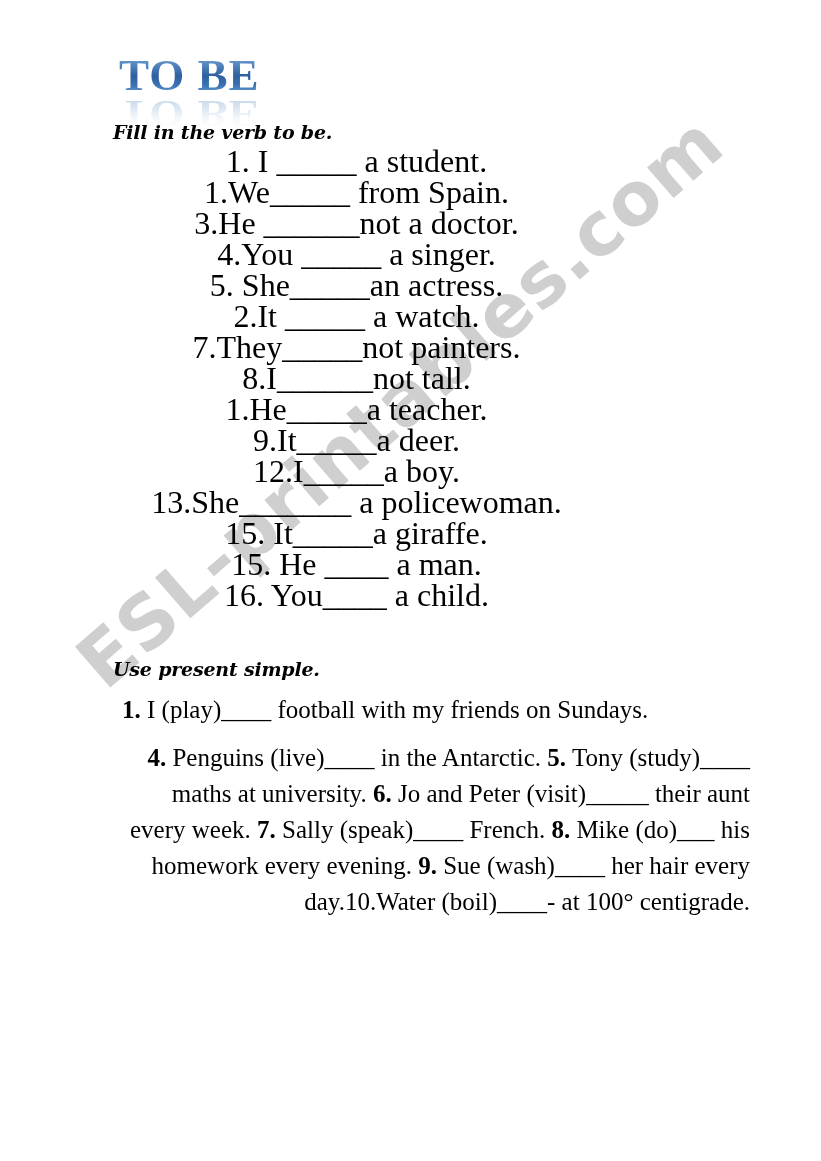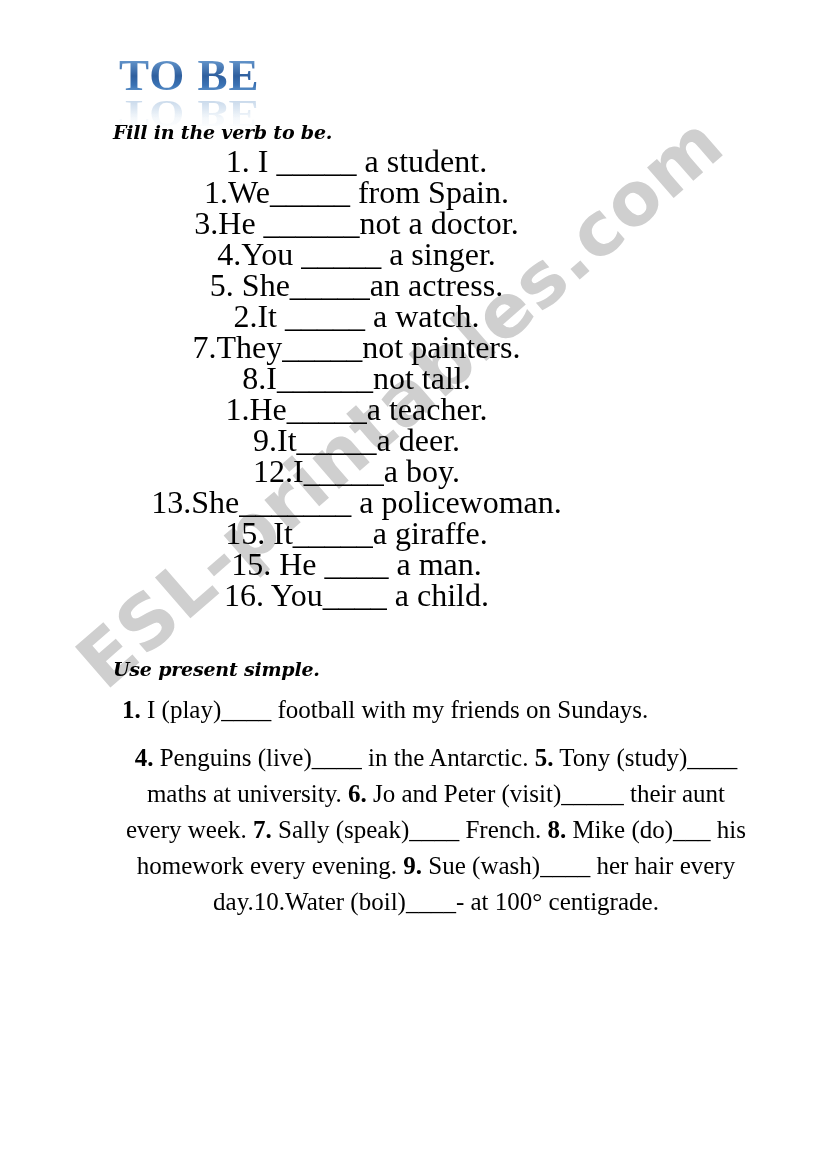--- a/index.html
+++ b/index.html
@@ -130,21 +130,21 @@
     font-size: 25px;
     line-height: 36px;
     text-align: justify;
     text-justify: inter-word;
   }
   #present-simple .num { font-weight: bold; }
   #present-simple .para {
     margin: 12px;
     text-align: justify;
   }
-  #present-simple .para:last-child { text-align: center; }
+  #present-simple .para:last-child { text-align: right; }
 </style>
 </head>
 <body>
 
 <div id="page" style="background: rgb(255, 255, 255); color: rgb(0, 0, 0);">
 
   <div id="watermark">
     <div class="wm-text" style="color: rgb(207, 207, 207);">ESL-printables.com</div>
   </div>
 

